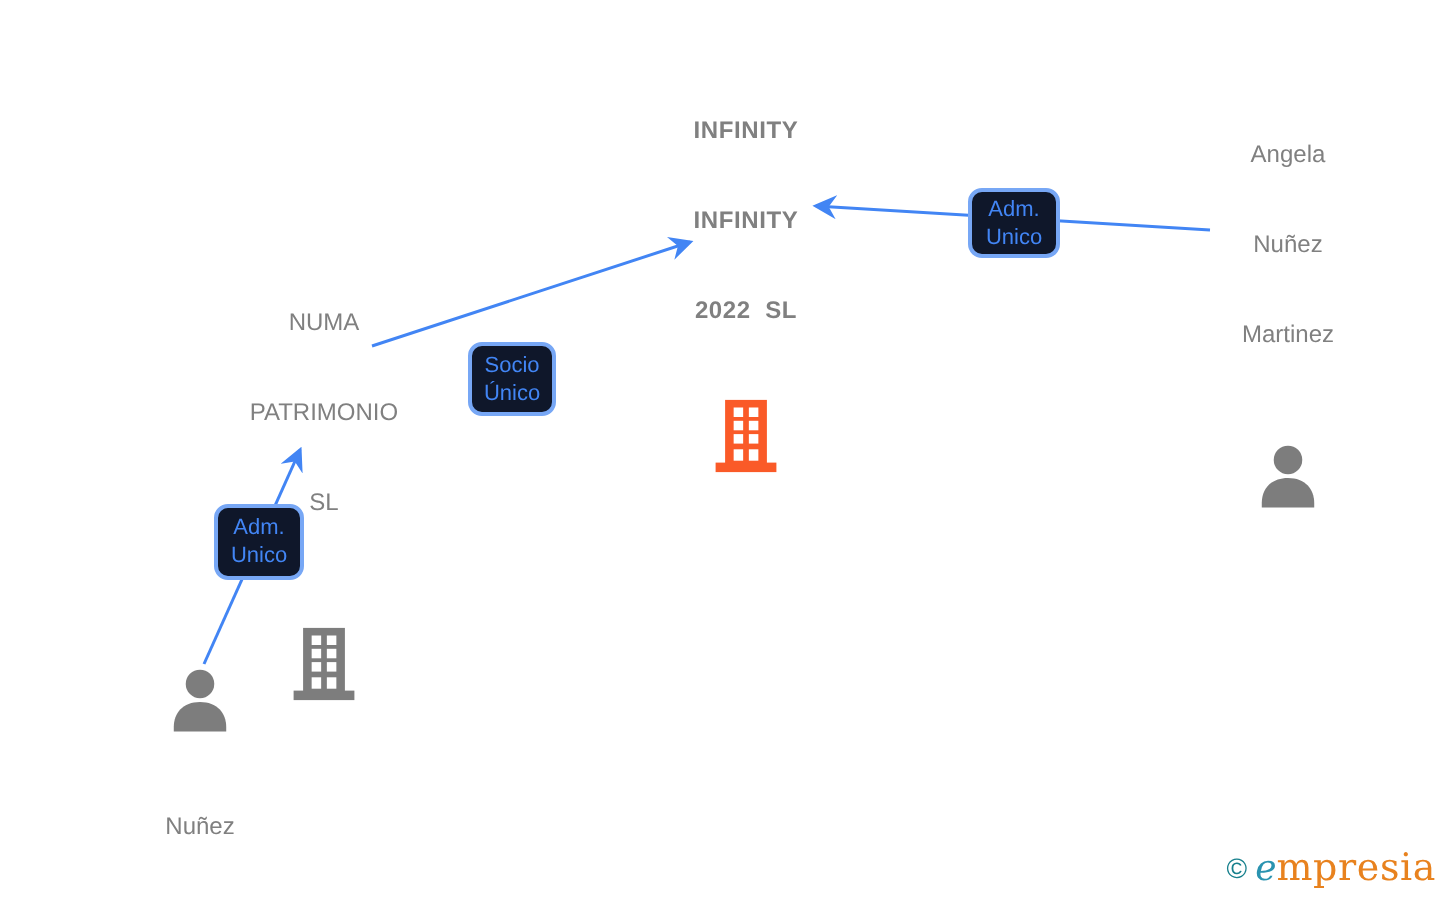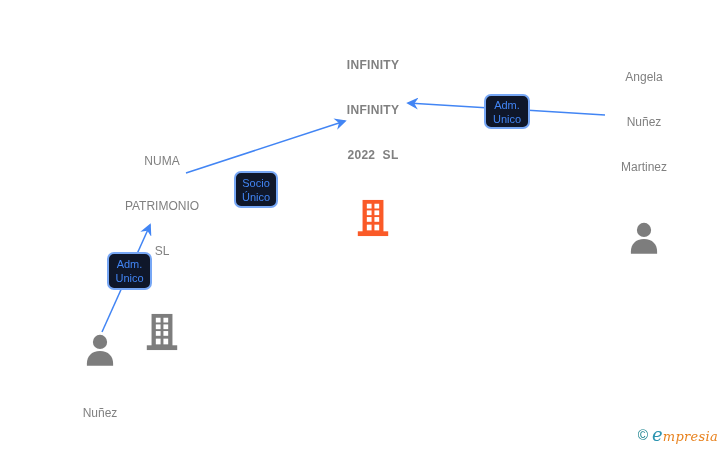--- a/index.html
+++ b/index.html
@@ -83,23 +83,22 @@
     vertical-align: 1px;
   }
   .footer-brand .brand-e {
     font-family: "DejaVu Serif", serif;
     font-style: italic;
     color: #2a93b0;
     font-size: 18px;
   }
   .footer-brand .brand-rest {
     font-family: "DejaVu Serif", serif;
-    font-style: italic;
     color: #e8821e;
-    font-size: 13px;
+    font-size: 19px;
     letter-spacing: 0.3px;
   }
 </style>
 </head>
 <body>
 
 <div class="stage">
 
   <svg class="edges-svg" viewBox="0 0 728 450">
     <defs>

